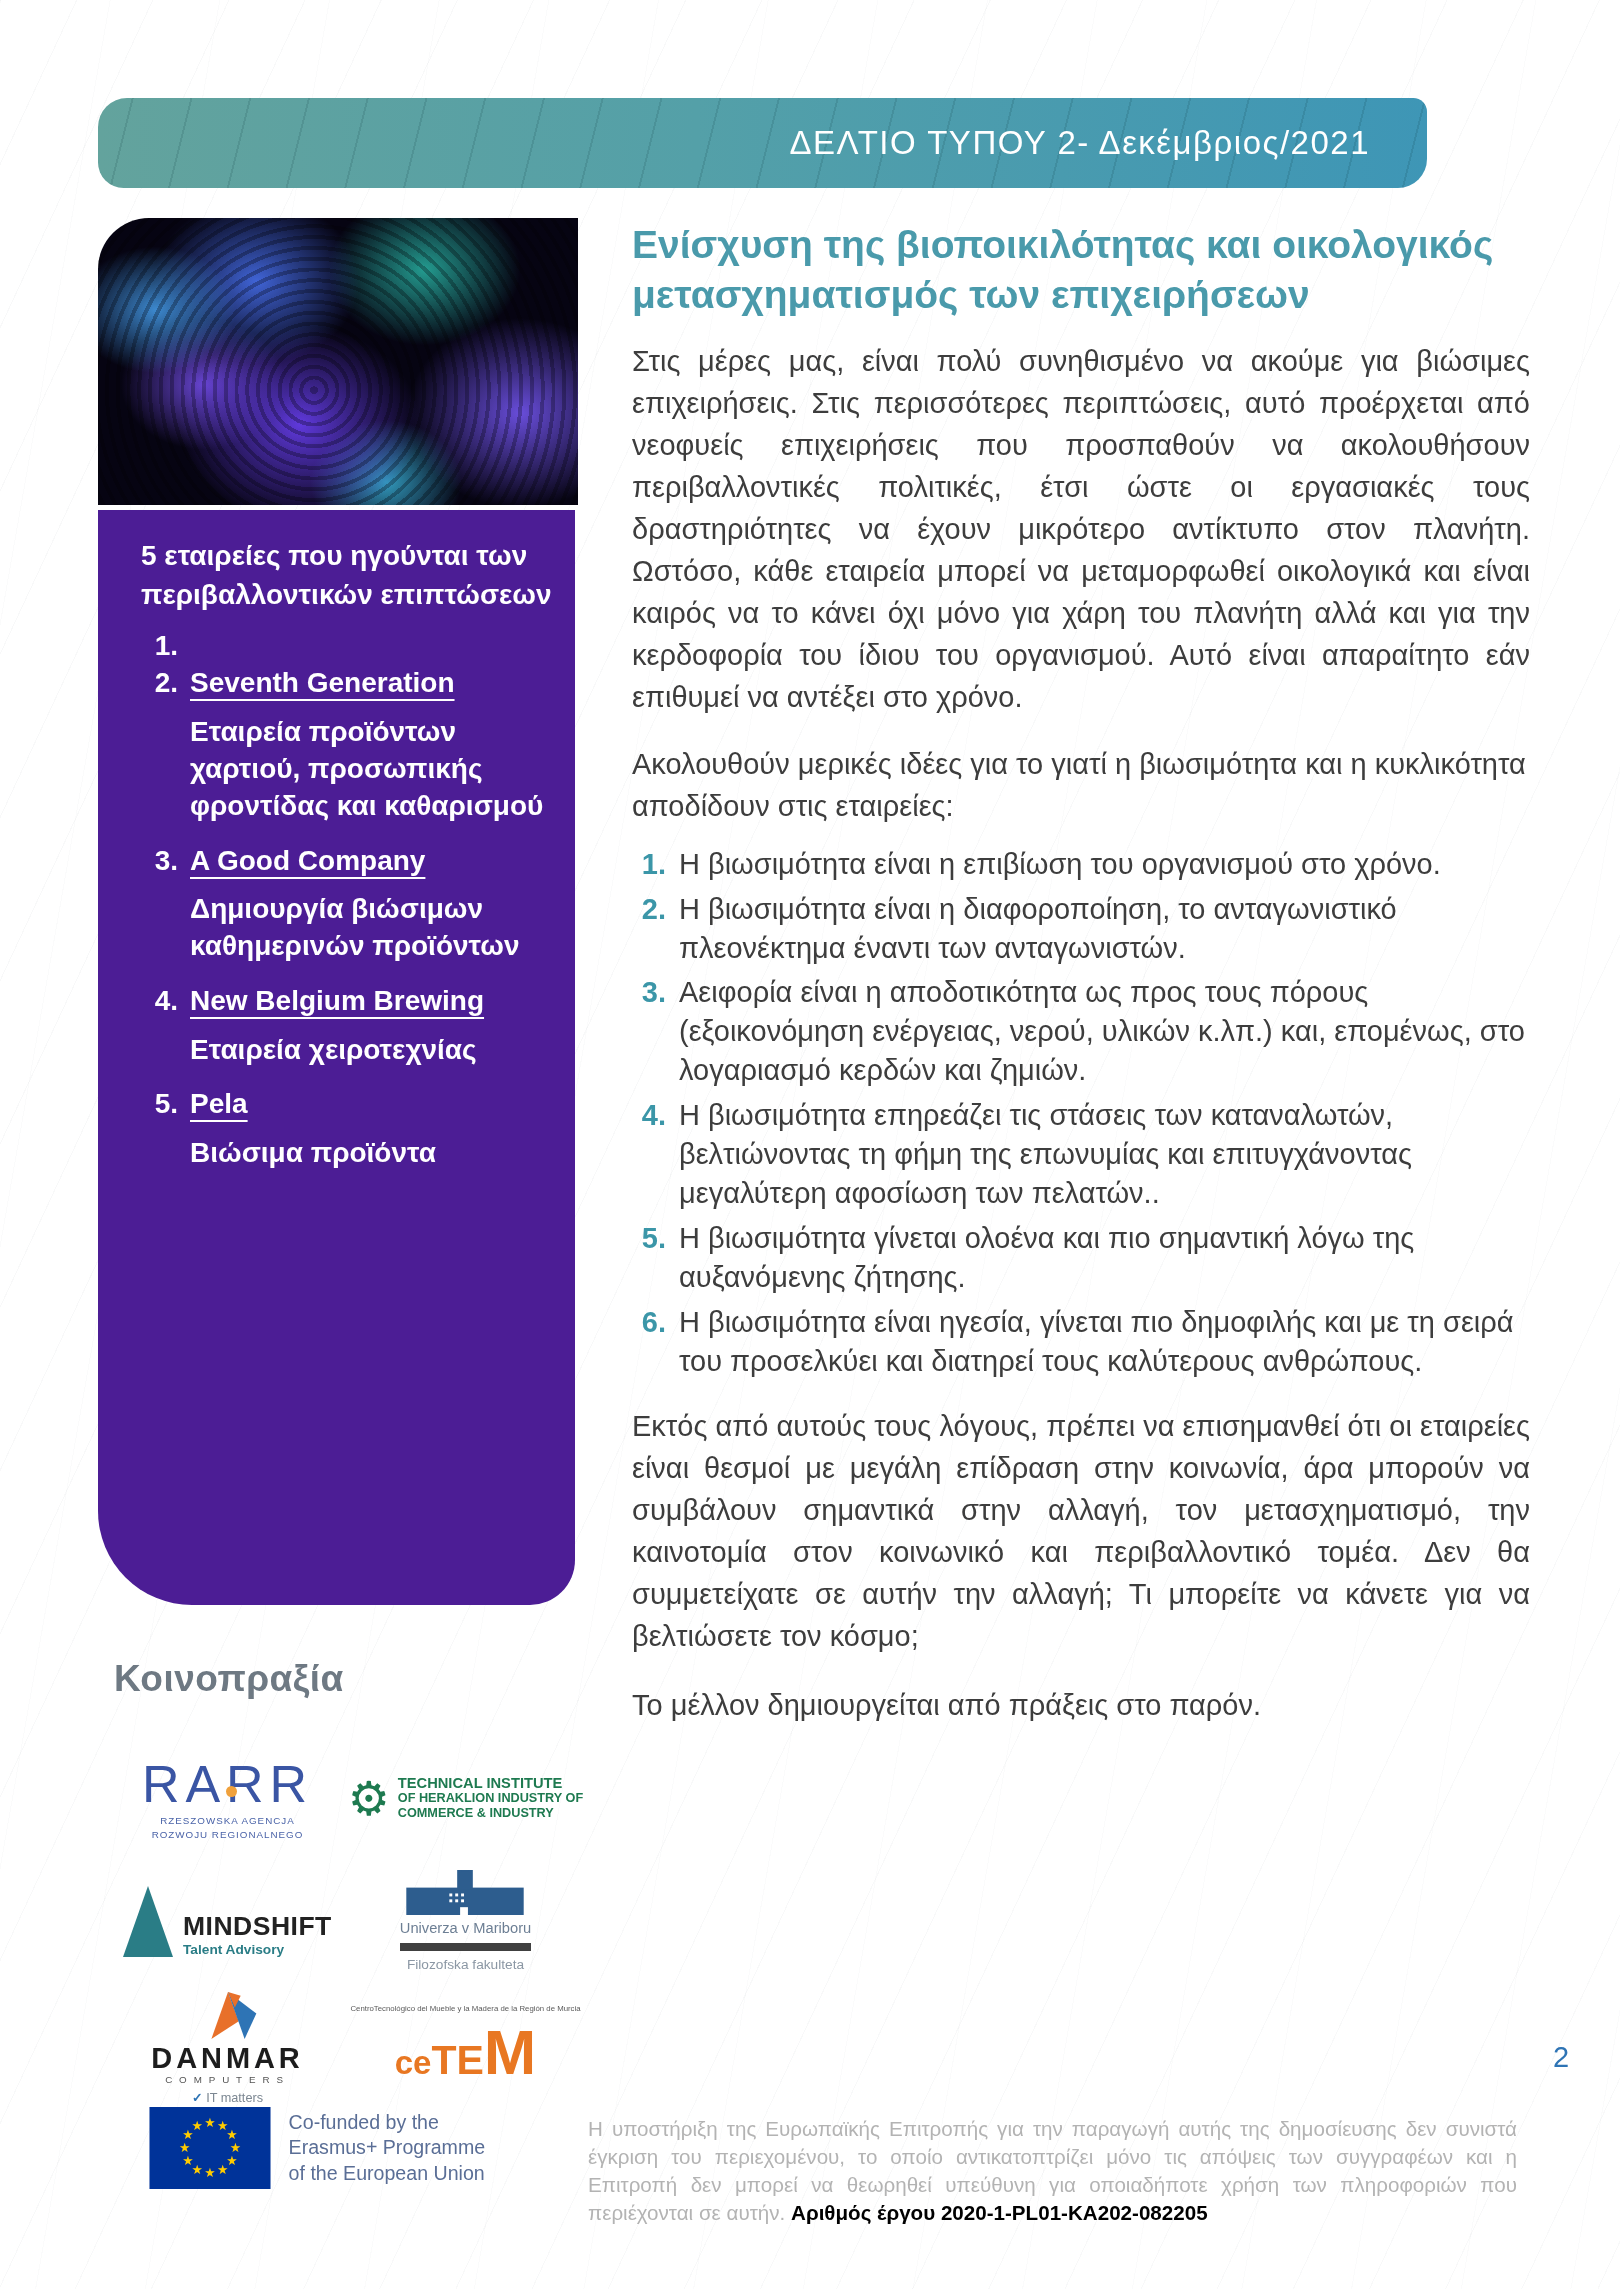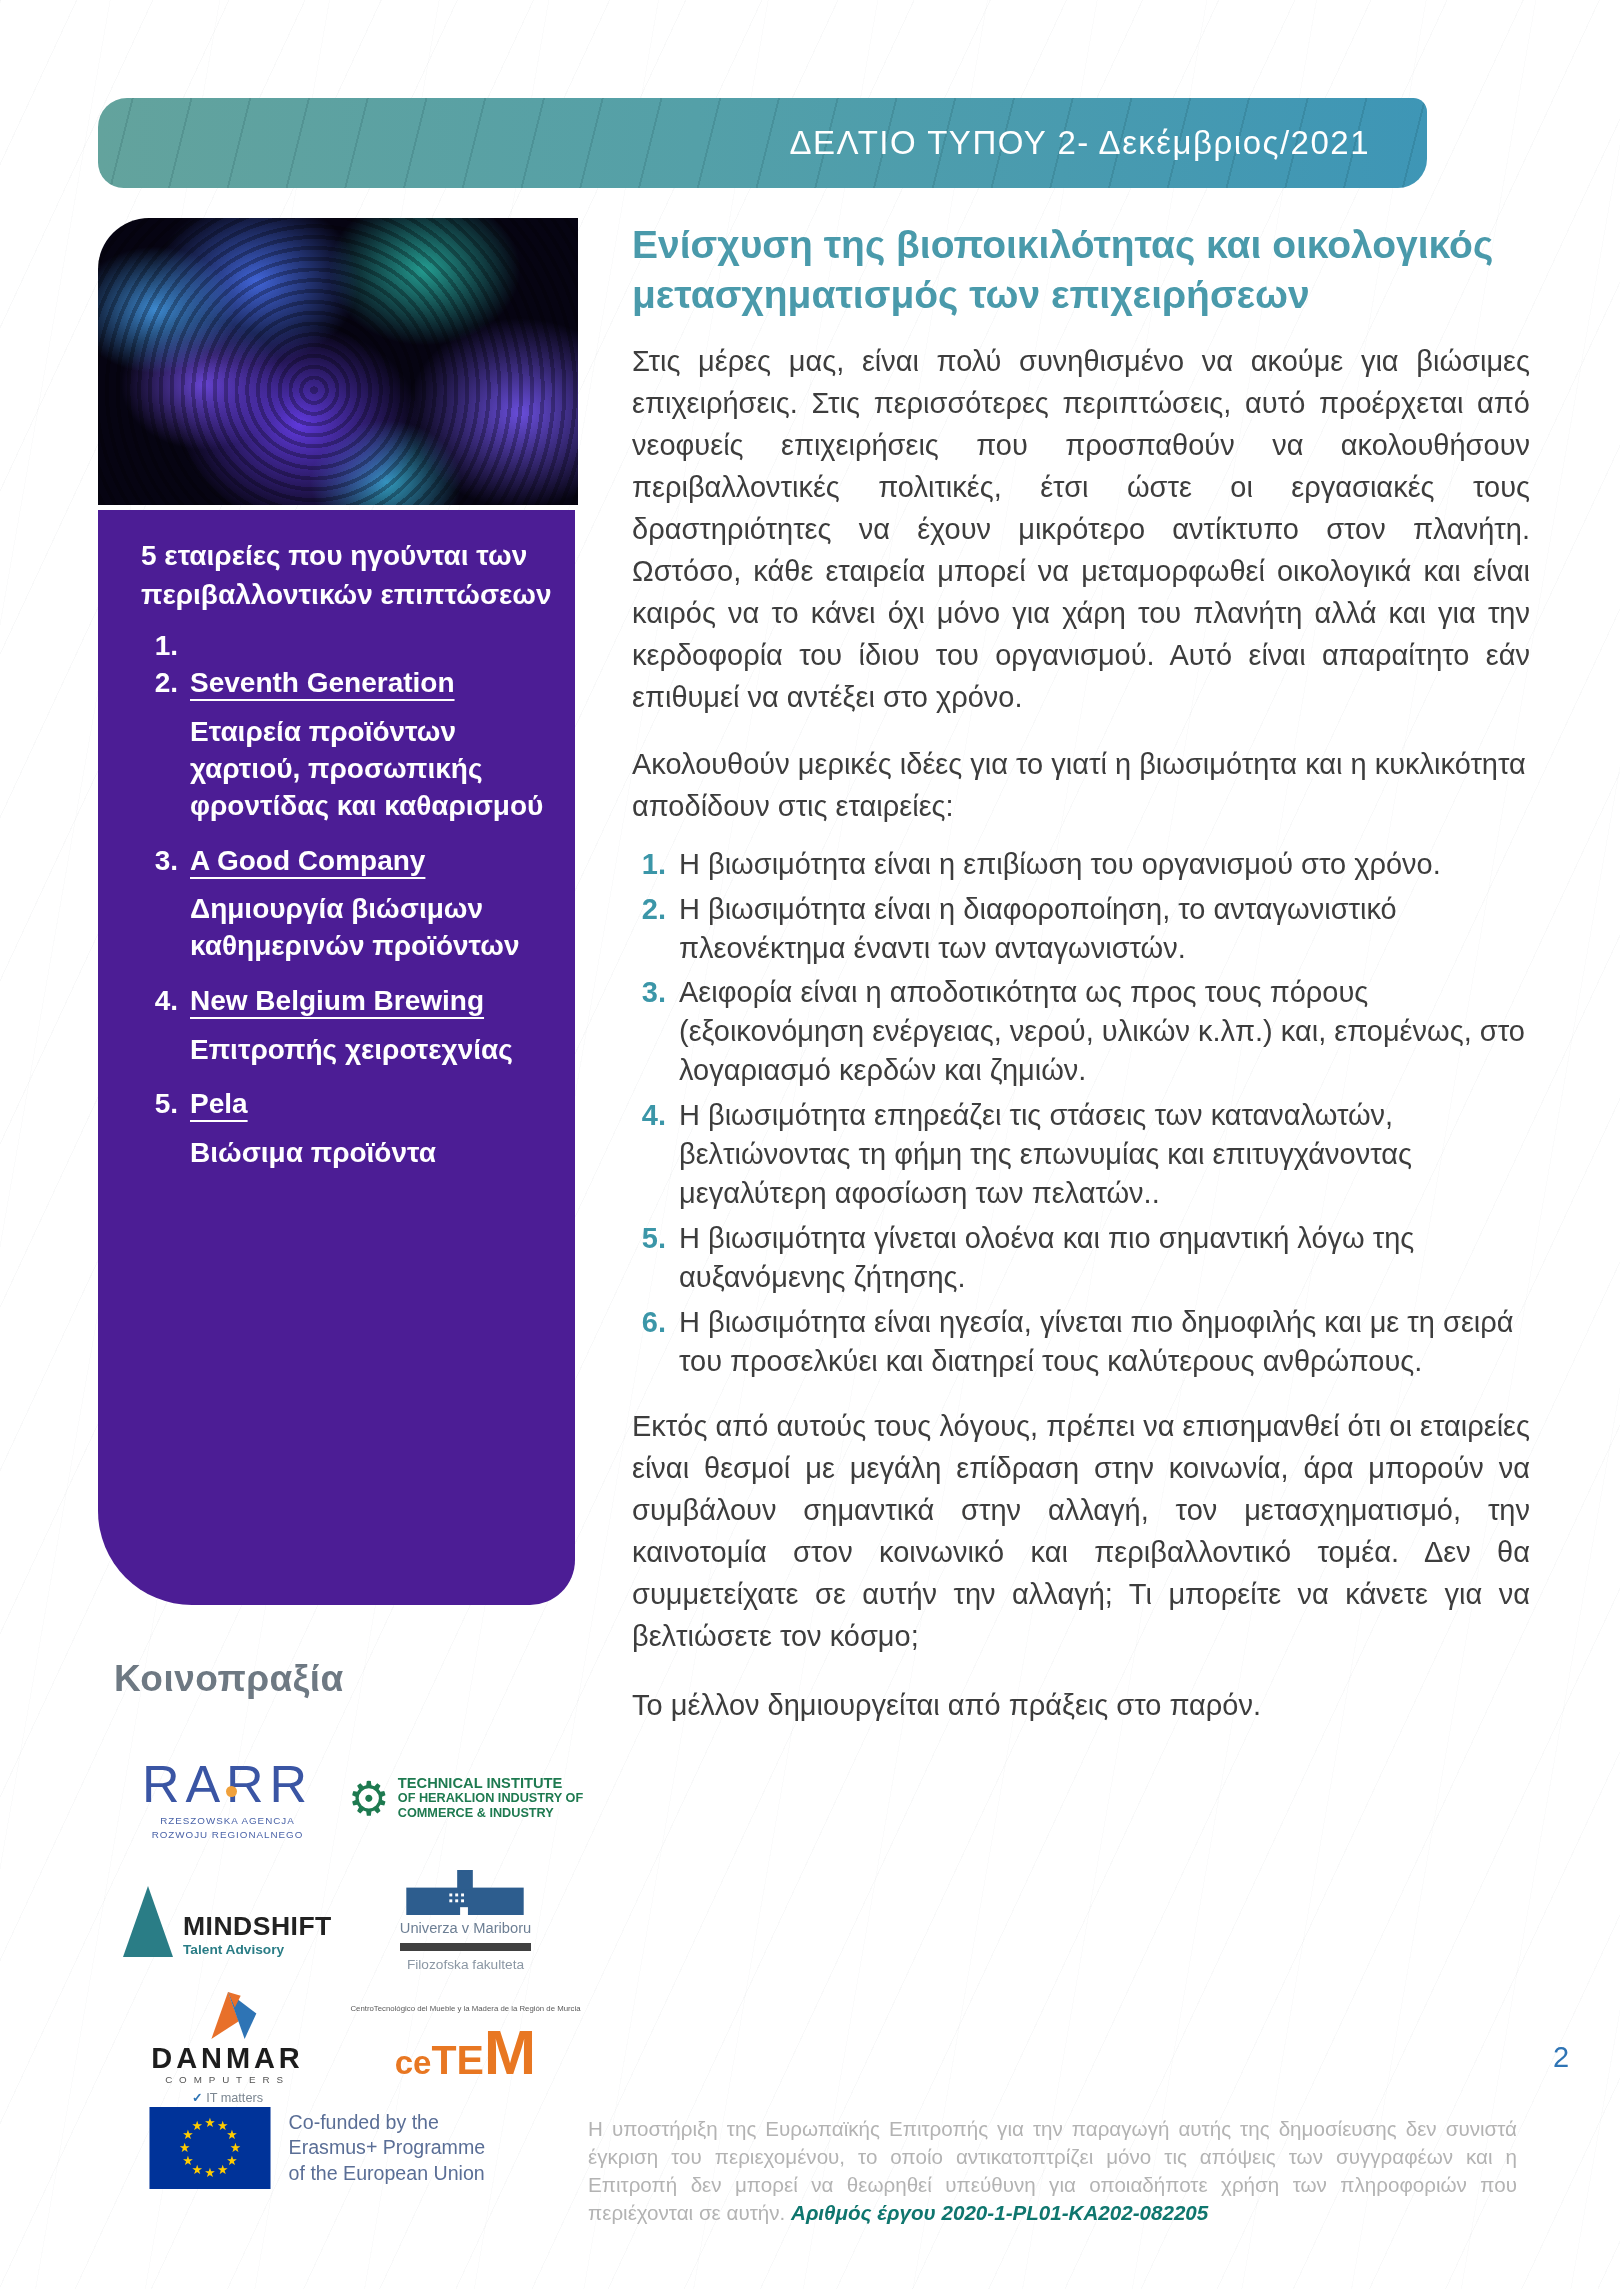--- a/index.html
+++ b/index.html
@@ -126,21 +126,21 @@
   .n-text{flex:1;font-size:29px;line-height:39px;}
   .closing{font-size:29px;line-height:42px;text-align:justify;margin:0 0 27.4px 0;}
   .final-line{font-size:29px;line-height:42px;margin:0;}
 
   
   .page-number{position:absolute;left:1553px;top:2041px;font-size:29px;color:#2e74b5;}
   .disclaimer{
     position:absolute;left:588px;top:2115px;width:929px;
     font-size:20.6px;line-height:28px;color:#b3b3b3;text-align:justify;
   }
-  .project-number{font-weight:700;color:#0f766e;font-style:italic;}
+  .project-number{font-weight:700;color:#000000;}
 </style>
 </head>
 <body>
 
 <div class="page">
 
   <div class="header-bar">
     <div class="header-title">ΔΕΛΤΙΟ ΤΥΠΟΥ 2- Δεκέμβριος/2021</div>
   </div>
 
@@ -163,21 +163,21 @@
       <div class="c-num">3.</div>
       <div class="c-body">
         <span class="c-name">A Good Company</span>
         <div class="c-desc">Δημιουργία βιώσιμων καθημερινών προϊόντων</div>
       </div>
     </div>
     <div class="company">
       <div class="c-num">4.</div>
       <div class="c-body">
         <span class="c-name">New Belgium Brewing</span>
-        <div class="c-desc">Επιτροπής χειροτεχνίας</div>
+        <div class="c-desc">Εταιρεία χειροτεχνίας</div>
       </div>
     </div>
     <div class="company">
       <div class="c-num">5.</div>
       <div class="c-body">
         <span class="c-name">Pela</span>
         <div class="c-desc">Βιώσιμα προϊόντα</div>
       </div>
     </div>
   </div>

